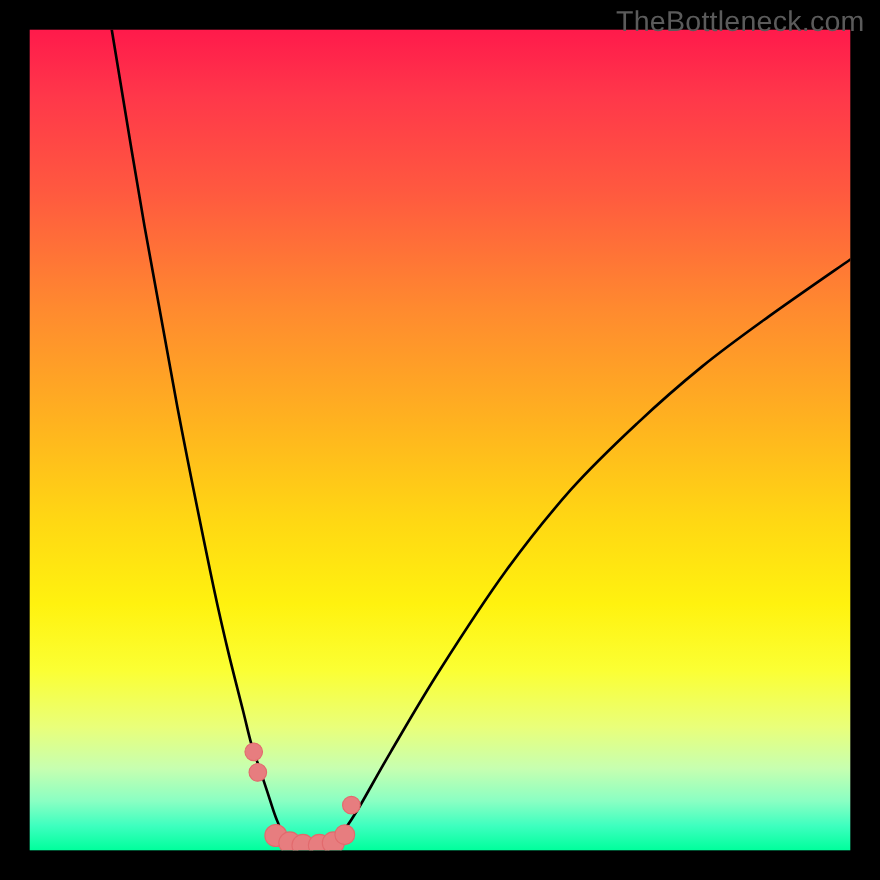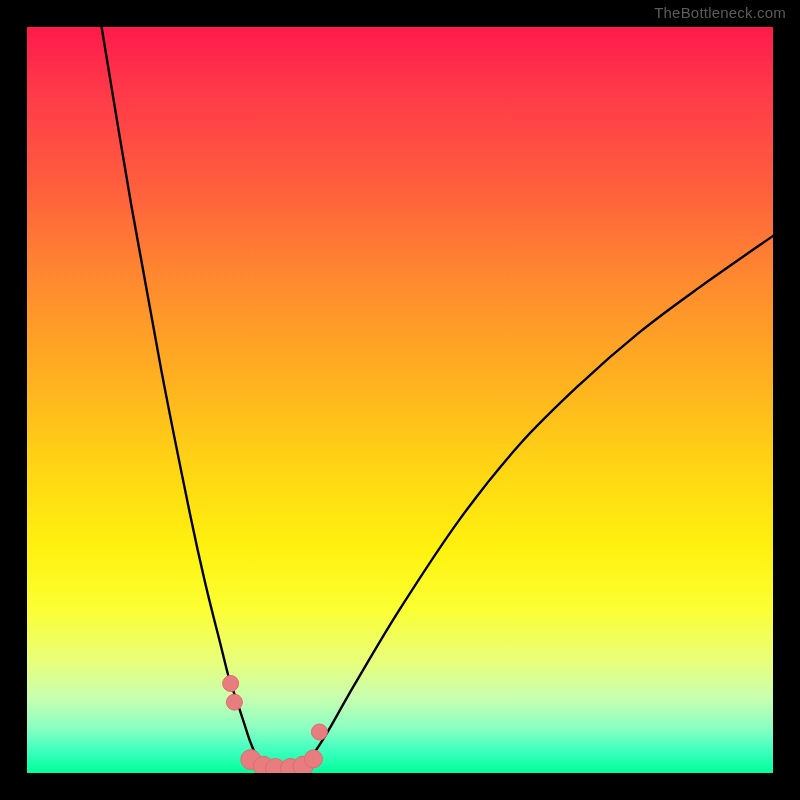--- a/index.html
+++ b/index.html
@@ -15,21 +15,21 @@
     position: relative;
     width: 800px;
     height: 800px;
     background: #000;
   }
   .watermark {
     position: absolute;
     top: 4px;
     right: 14px;
     color: #5b5b5b;
-    font-size: 15px;
+    font-size: 26px;
     font-weight: 400;
     letter-spacing: 0.2px;
     z-index: 5;
   }
   .plot {
     position: absolute;
     left: 27px;
     top: 27px;
     width: 746px;
     height: 746px;

